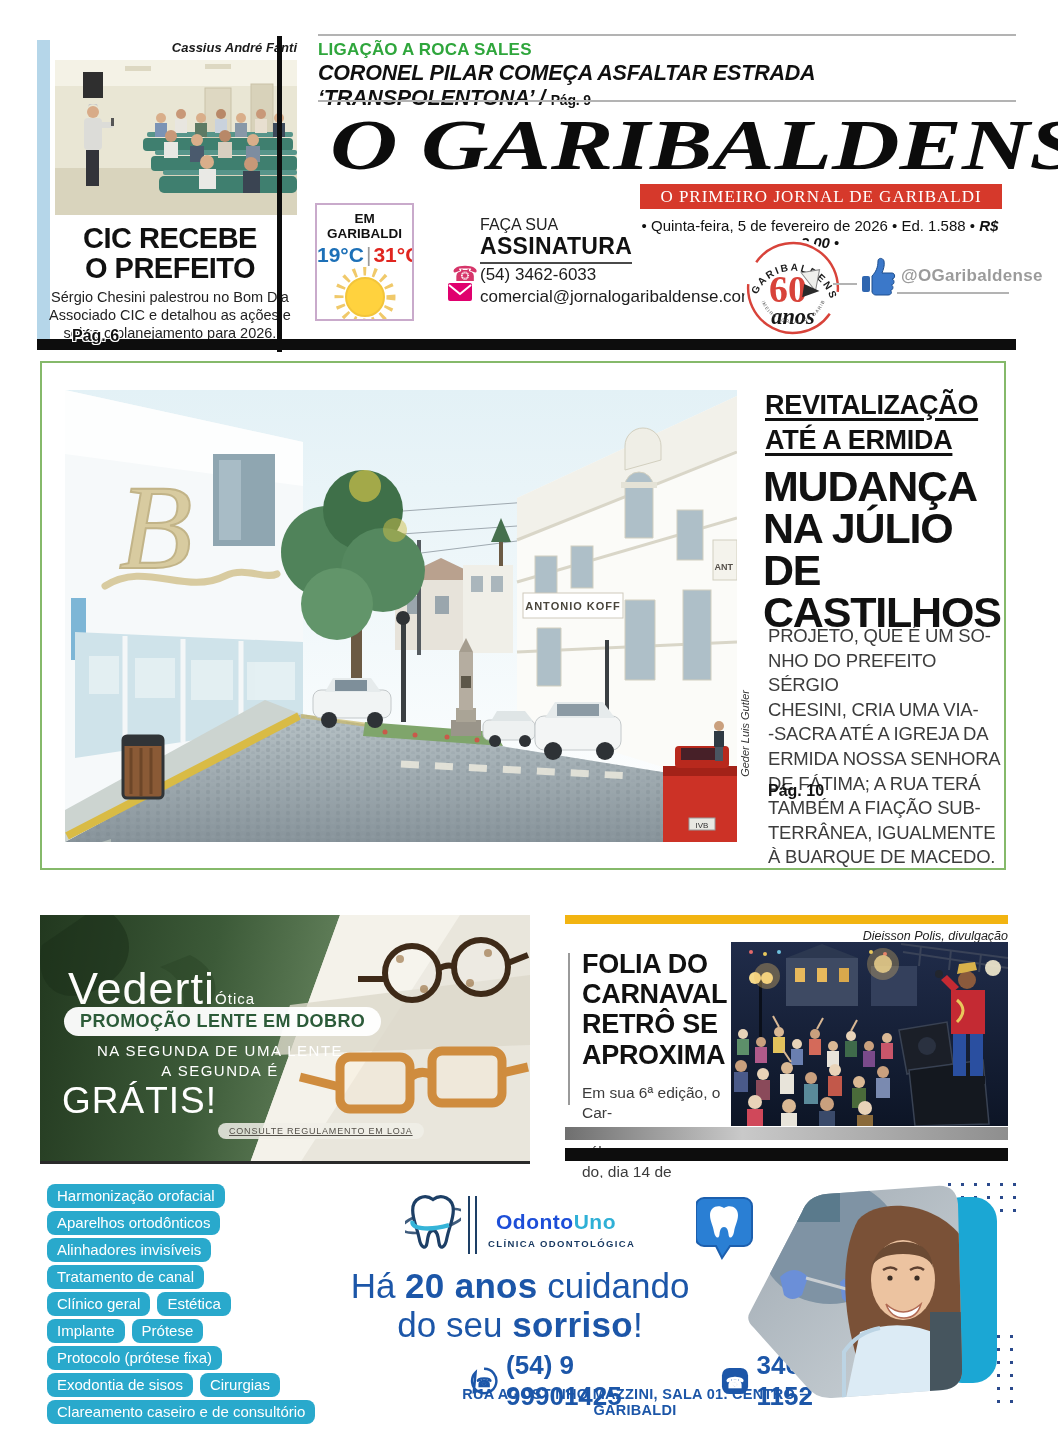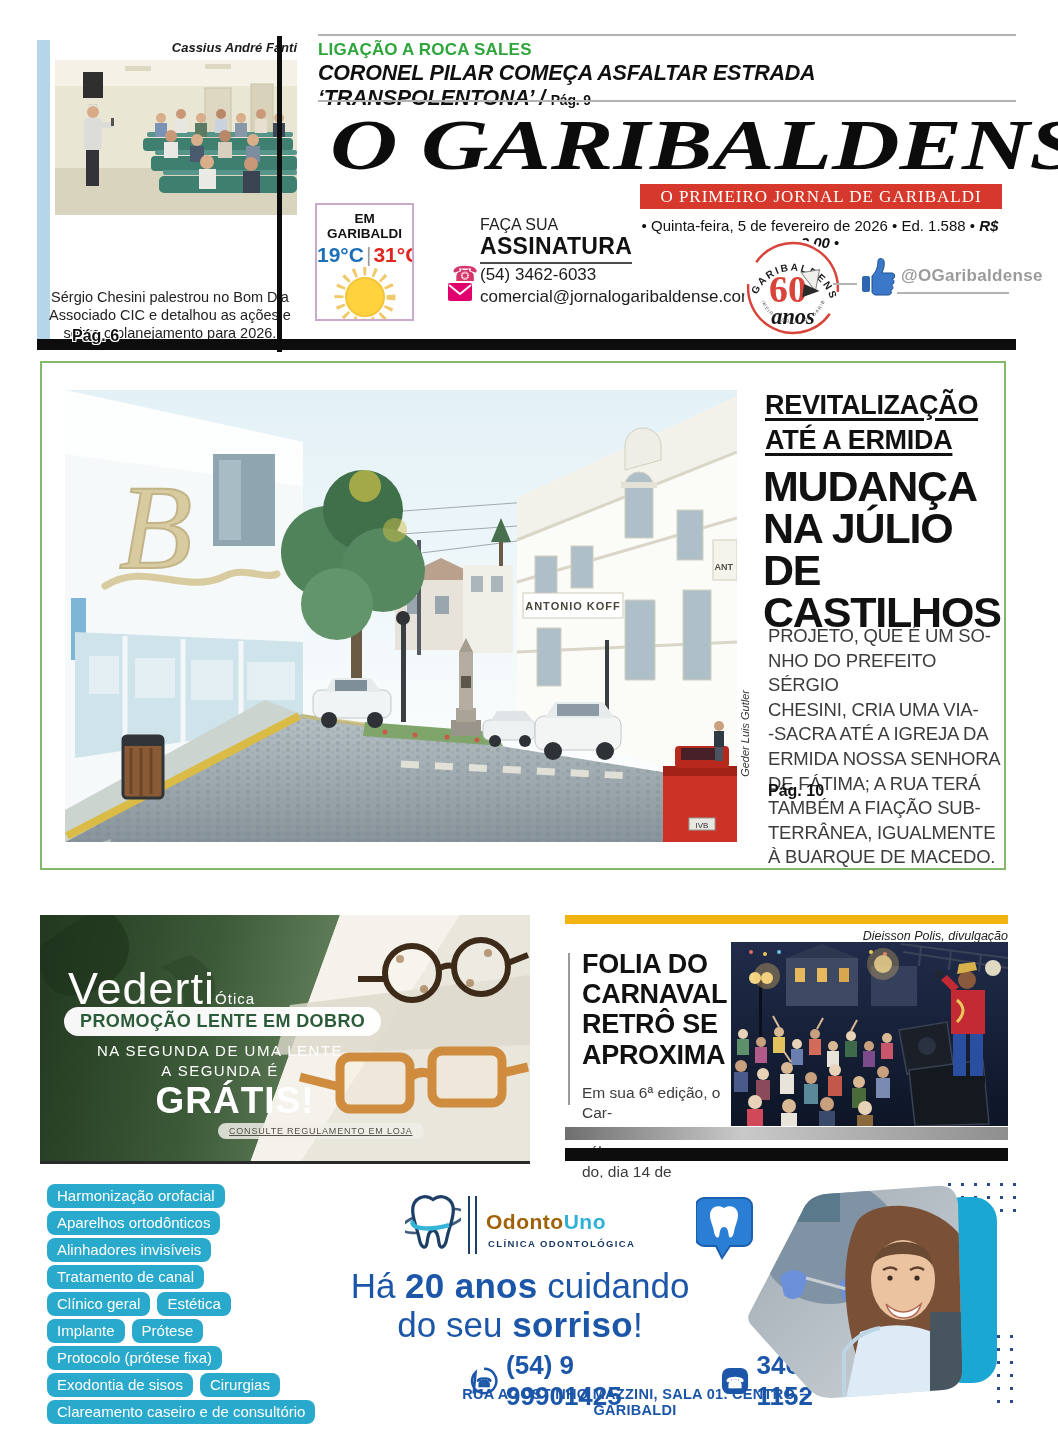--- a/index.html
+++ b/index.html
@@ -58,21 +58,21 @@
   
   .vederti{left:40px;top:915px;width:490px;height:248px;overflow:hidden;
            background:linear-gradient(100deg,#22381f 0%,#3c5a38 34%,#5c7a55 55%,#9aab92 75%,#c9cfc0 100%);}
   .ved-underline{left:40px;top:1161px;width:490px;height:3px;background:#2a2a2a;}
   .ved-brand{left:28px;top:28px;font-size:45px;color:#fdfdfb;letter-spacing:1px;margin-top:20px;}
   .ved-brand-suf{font-size:15px;letter-spacing:1px;}
   .ved-pill{left:24px;top:92px;background:rgba(255,255,255,.96);color:#2c5b39;font-weight:bold;
             font-size:18px;padding:4px 16px;border-radius:16px;letter-spacing:.4px;}
   .ved-line1{left:20px;top:127px;width:320px;text-align:center;color:#fff;font-size:15px;letter-spacing:1.5px;}
   .ved-line2{left:20px;top:147px;width:320px;text-align:center;color:#fff;font-size:15px;letter-spacing:1.5px;}
-  .ved-big{left:35px;top:165px;width:320px;text-align:center;color:#fff;font-size:37px;font-weight:700;letter-spacing:1px;}
+  .ved-big{left:22px;top:165px;width:320px;color:#fff;font-size:37px;font-weight:400;letter-spacing:1px;}
   .ved-disc{left:178px;top:208px;background:rgba(240,239,232,.85);color:#55514a;font-size:9px;
             padding:3px 11px;border-radius:10px;letter-spacing:.8px;text-decoration:underline;}
 
   
   .car-wrap{left:565px;top:915px;width:443px;height:246px;}
   .car-yellow{position:absolute;left:0;top:0;width:443px;height:9px;background:#f2b411;}
   .car-credit{position:absolute;right:0;top:14px;font-size:12.5px;font-style:italic;color:#222;}
   .car-vline{position:absolute;left:3px;top:38px;width:2px;height:152px;background:#9a9a9a;}
   .car-head{position:absolute;left:17px;top:34px;font-size:27px;font-weight:800;line-height:1.12;letter-spacing:-.3px;}
   .car-body{position:absolute;left:17px;top:168px;width:150px;font-size:15.5px;line-height:1.28;color:#3c3c3c;}
@@ -83,21 +83,21 @@
 
   
   .odo{left:40px;top:1178px;width:976px;height:242px;background:#fff;}
   .services{position:absolute;left:7px;top:6px;display:flex;flex-direction:column;gap:3px;}
   .svc-row{display:flex;gap:7px;}
   .pill{background:#29a9cc;color:#fff;font-size:15px;padding:3px 10px 4px;border-radius:8px;white-space:nowrap;}
   .odo-tooth{position:absolute;left:365px;top:14px;}
   .odo-div{position:absolute;left:428px;top:18px;width:5px;height:58px;
            border-left:2px solid #1d3f66;border-right:2px solid #1d3f66;}
   .odo-brand{position:absolute;left:446px;top:32px;font-size:21px;font-weight:800;letter-spacing:.5px;}
-  .odo-brand .a{color:#a16207;} .odo-brand .b{color:#2fb0d6;}
+  .odo-brand .a{color:#1d4ed8;margin-left:10px;} .odo-brand .b{color:#2fb0d6;}
   .odo-sub{position:absolute;left:448px;top:60px;font-size:9.5px;font-weight:bold;color:#14355e;letter-spacing:1.4px;}
   .odo-tag{position:absolute;left:280px;top:88px;width:400px;text-align:center;font-size:35px;color:#1c56a8;line-height:1.12;}
   .odo-tag b{letter-spacing:.3px;}
   .odo-contacts{position:absolute;left:430px;top:172px;width:400px;display:flex;gap:36px;justify-content:center;
                 font-size:26px;font-weight:800;color:#1c56a8;align-items:center;}
   .odo-contacts .grp{display:flex;align-items:center;gap:8px;}
   .odo-addr{position:absolute;left:385px;top:208px;width:420px;text-align:center;font-size:14.5px;font-weight:800;color:#1c56a8;letter-spacing:.3px;}
   .dots{position:absolute;background-image:radial-gradient(circle,#2b4a8c 1.6px,transparent 1.9px);background-size:13px 13px;}
   .cyan-block{position:absolute;left:898px;top:19px;width:59px;height:186px;border-radius:24px;background:#1ba7d4;}
   .odo-photo{position:absolute;left:700px;top:4px;}
@@ -161,20 +161,22 @@
     <g>
       <circle cx="38" cy="52" r="6" fill="#d8ab88"></circle>
       <path d="M33,47 a6,6 0 0 1 10,0 l-1,-3 -8,0 z" fill="#c9c9c9"></path>
       <rect x="29" y="58" width="18" height="32" rx="4" fill="#dcdcd8"></rect>
       <rect x="31" y="90" width="13" height="36" fill="#33343a"></rect>
       <rect x="45" y="62" width="14" height="6" rx="3" fill="#dcdcd8"></rect>
       <rect x="56" y="58" width="3" height="8" fill="#555"></rect>
     </g>
   </svg>
 
+  <div class="abs tl-head pre">CIC RECEBE
+O PREFEITO</div>
   <div class="abs tl-deck pre">Sérgio Chesini palestrou no Bom Dia
 Associado CIC e detalhou as ações e
 sobre o planejamento para 2026.</div>
   <div class="abs tl-pag">Pág. 6</div>
 
   <div class="abs v-divider"></div>
   <div class="abs black-bar-top"></div>
 
   <div class="abs thin-line" style="left:318px;top:34px;width:698px;"></div>
   <div class="abs kicker-green">LIGAÇÃO A ROCA SALES</div>

